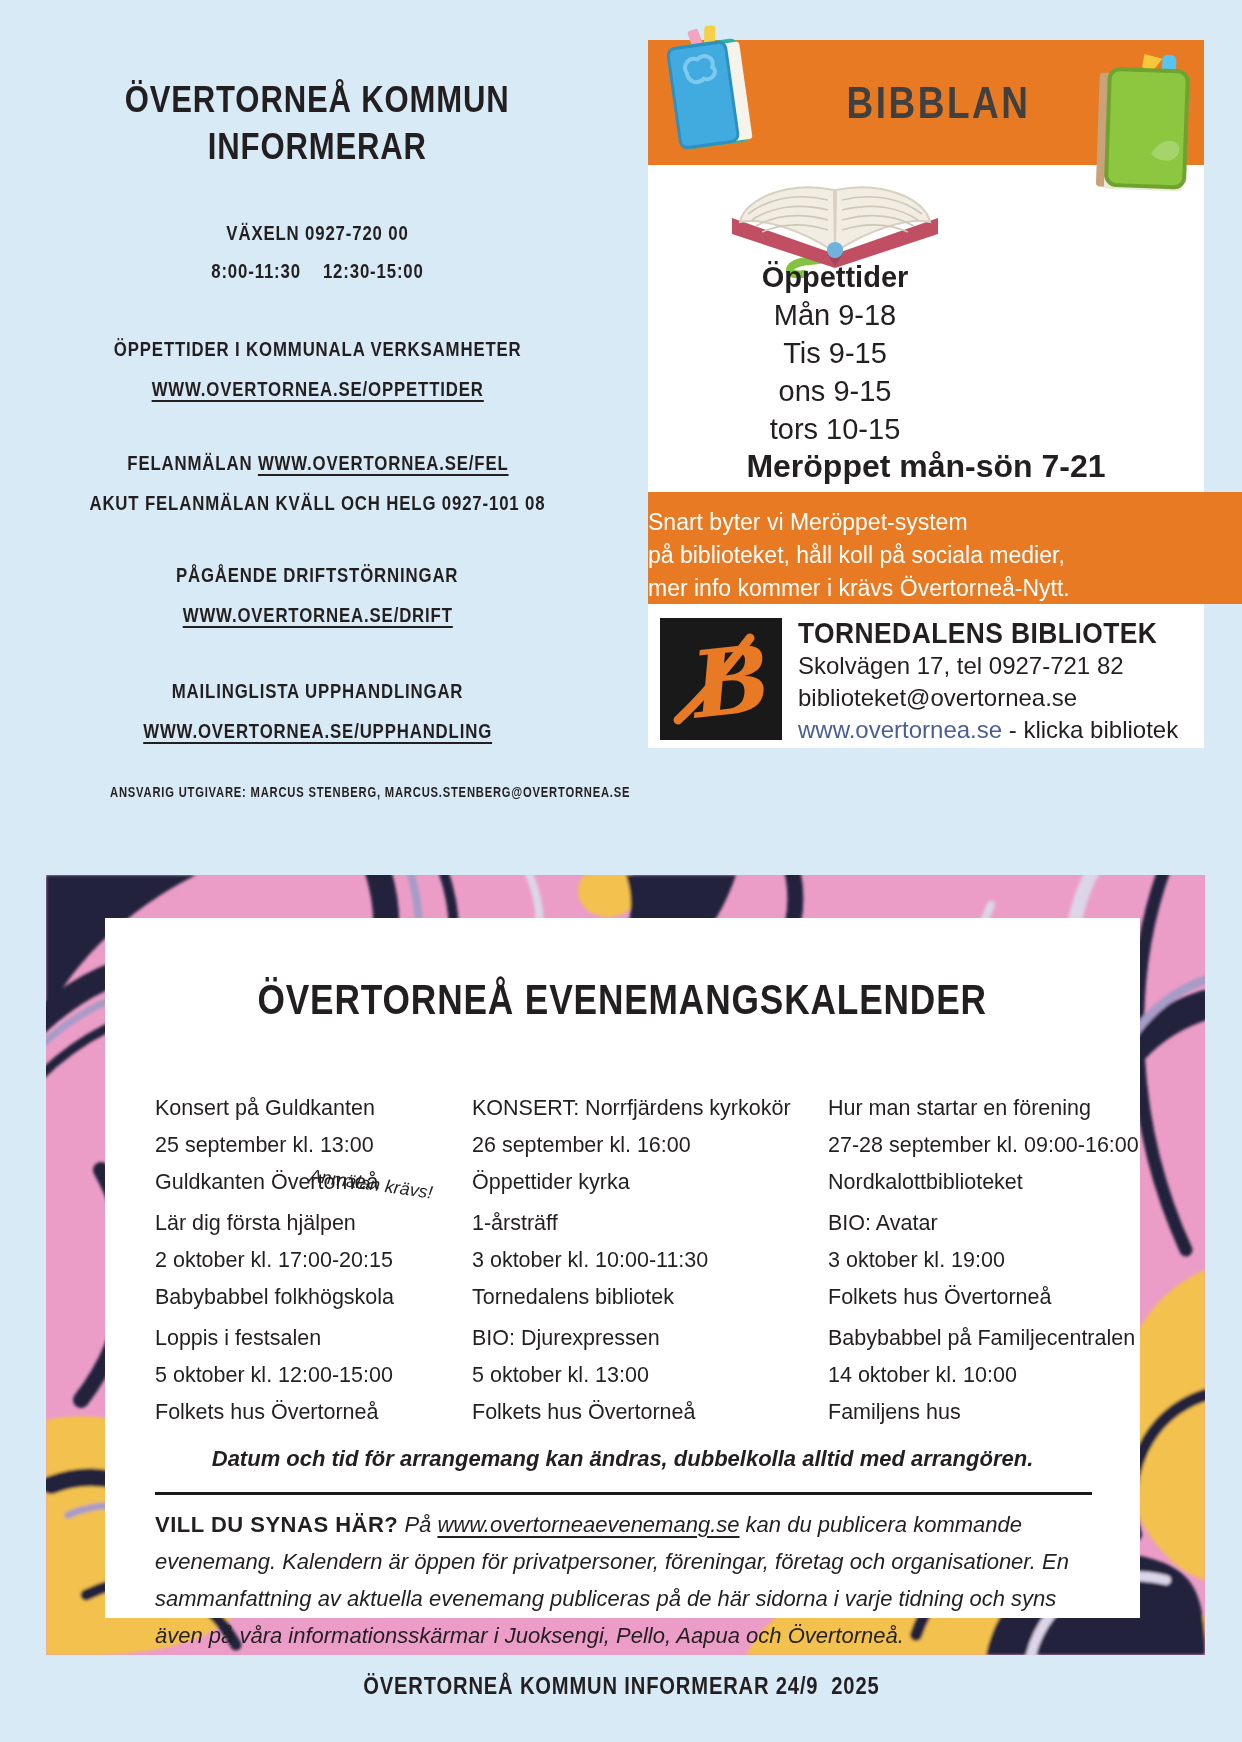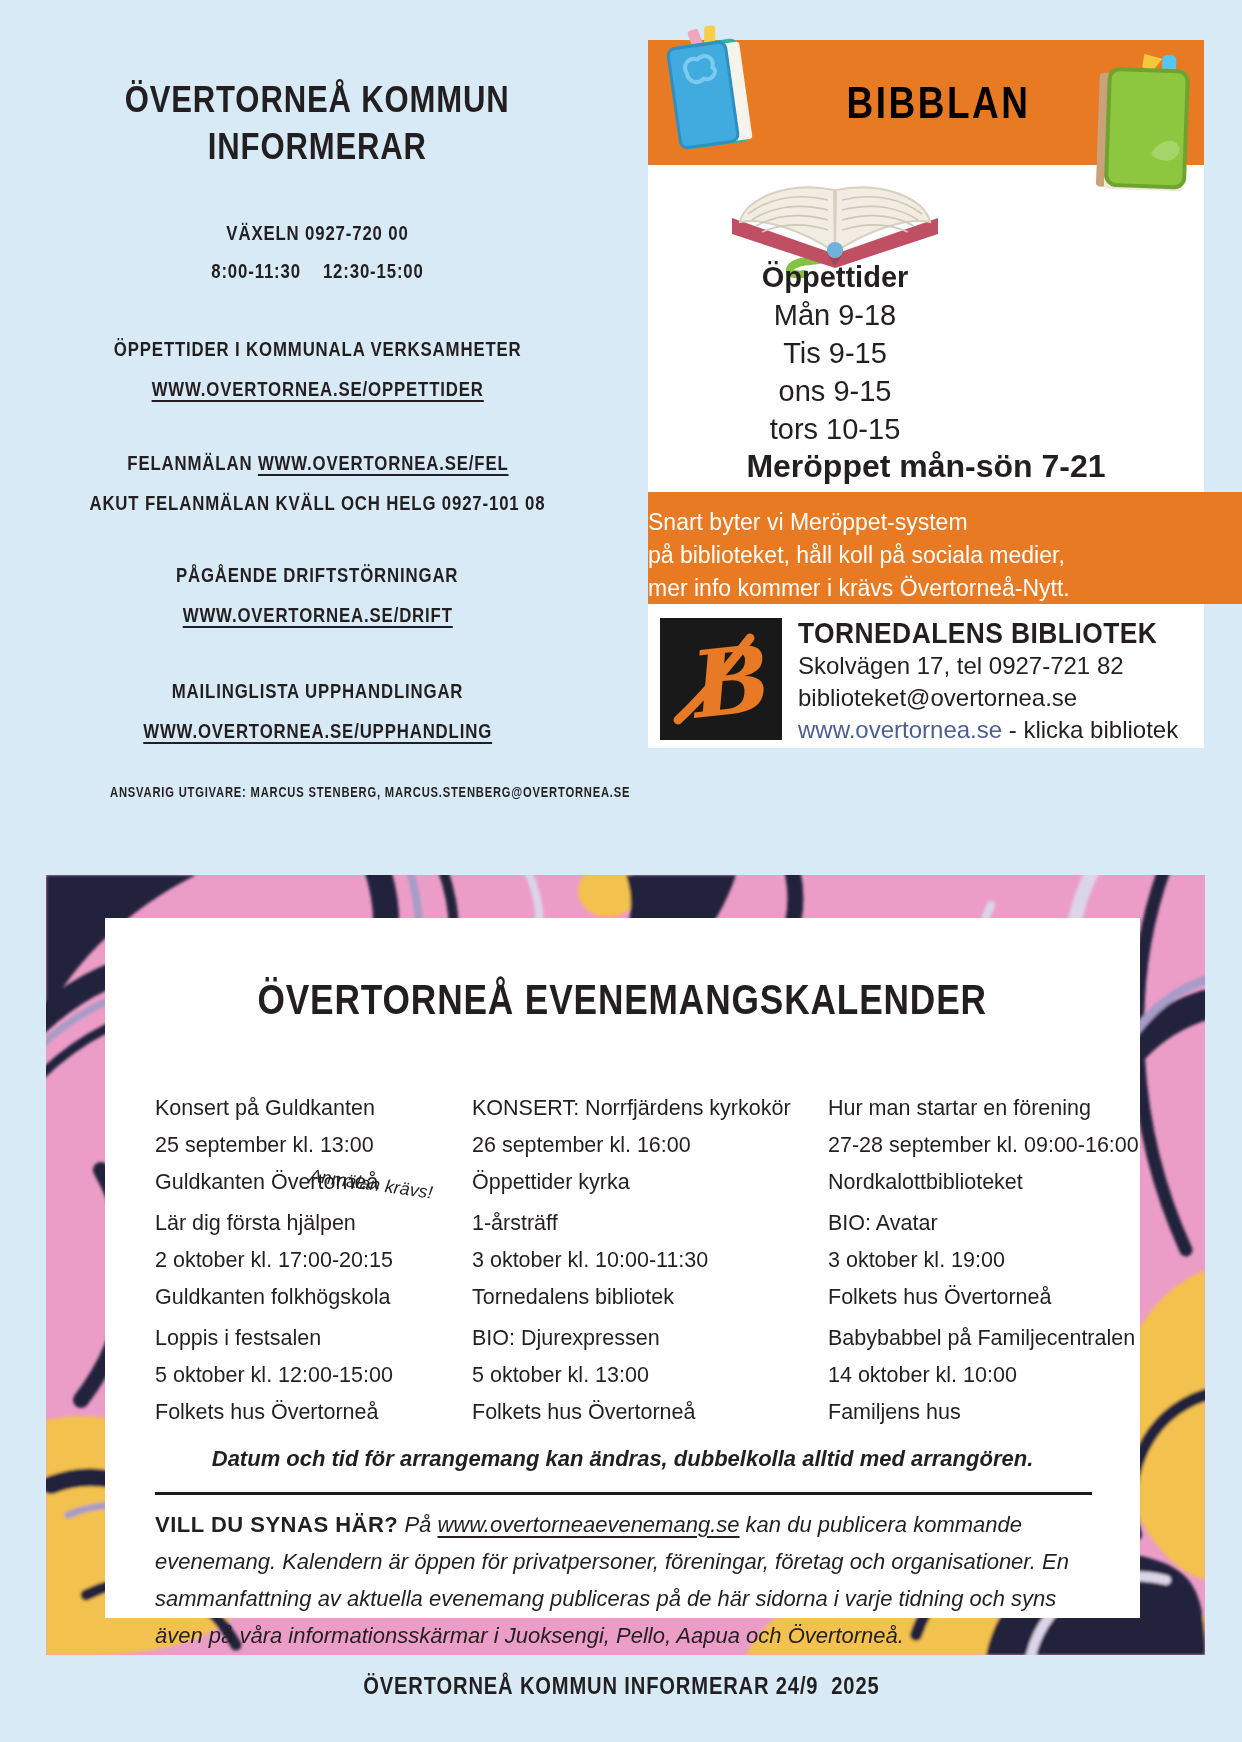--- a/index.html
+++ b/index.html
@@ -15,21 +15,21 @@
   .caps{font-weight:700;letter-spacing:1px;}
   .u{text-decoration:underline;text-underline-offset:4px;text-decoration-thickness:2px;}
   
   .leftcol{left:45px;top:0;width:545px;height:820px;}
   .lc-title{top:76px;font-size:37px;line-height:47px;}
   .lc-line{font-size:20px;}
   .lc-small{font-size:14px;}
   
   .panel{left:648px;top:40px;width:556px;height:708px;background:#ffffff;}
   .obar{left:0;top:0;width:556px;height:125px;background:var(--orange);}
-  .obar-title{top:38px;color:#000000;font-size:44px;font-weight:700;letter-spacing:3px;padding-left:25px;}
+  .obar-title{top:38px;color:#404040;font-size:44px;font-weight:700;letter-spacing:3px;padding-left:25px;}
   .hours{left:0;top:218px;width:374px;text-align:center;font-size:29px;line-height:38px;}
   .hours .t{font-weight:700;}
   .meroppet{top:408px;font-size:32px;font-weight:700;}
   .notice{left:0;top:452px;width:657px;height:112px;background:var(--orange);color:#fff;
           text-align:left;font-size:23px;line-height:33px;padding-top:14px;}
   .liblogo{left:12px;top:578px;width:122px;height:122px;}
   .libinfo{left:150px;top:576px;width:400px;}
   .libname{font-size:30px;font-weight:700;letter-spacing:.5px;}
   .libline{font-size:24px;line-height:32px;}
   
@@ -222,21 +222,21 @@
     <div>Öppettider kyrka</div>
   </div>
         <div class="event" style="left: 723px; top: 172px;">
     <div>Hur man startar en förening</div>
     <div>27-28 september kl. 09:00-16:00</div>
     <div>Nordkalottbiblioteket</div>
   </div>
         <div class="event" style="left: 50px; top: 287px;">
     <div>Lär dig första hjälpen</div>
     <div>2 oktober kl. 17:00-20:15</div>
-    <div>Guldkanten folkhögskola</div>
+    <div>Babybabbel folkhögskola</div>
   </div>
         <div class="event" style="left: 367px; top: 287px;">
     <div>1-årsträff</div>
     <div>3 oktober kl. 10:00-11:30</div>
     <div>Tornedalens bibliotek</div>
   </div>
         <div class="event" style="left: 723px; top: 287px;">
     <div>BIO: Avatar</div>
     <div>3 oktober kl. 19:00</div>
     <div>Folkets hus Övertorneå</div>

